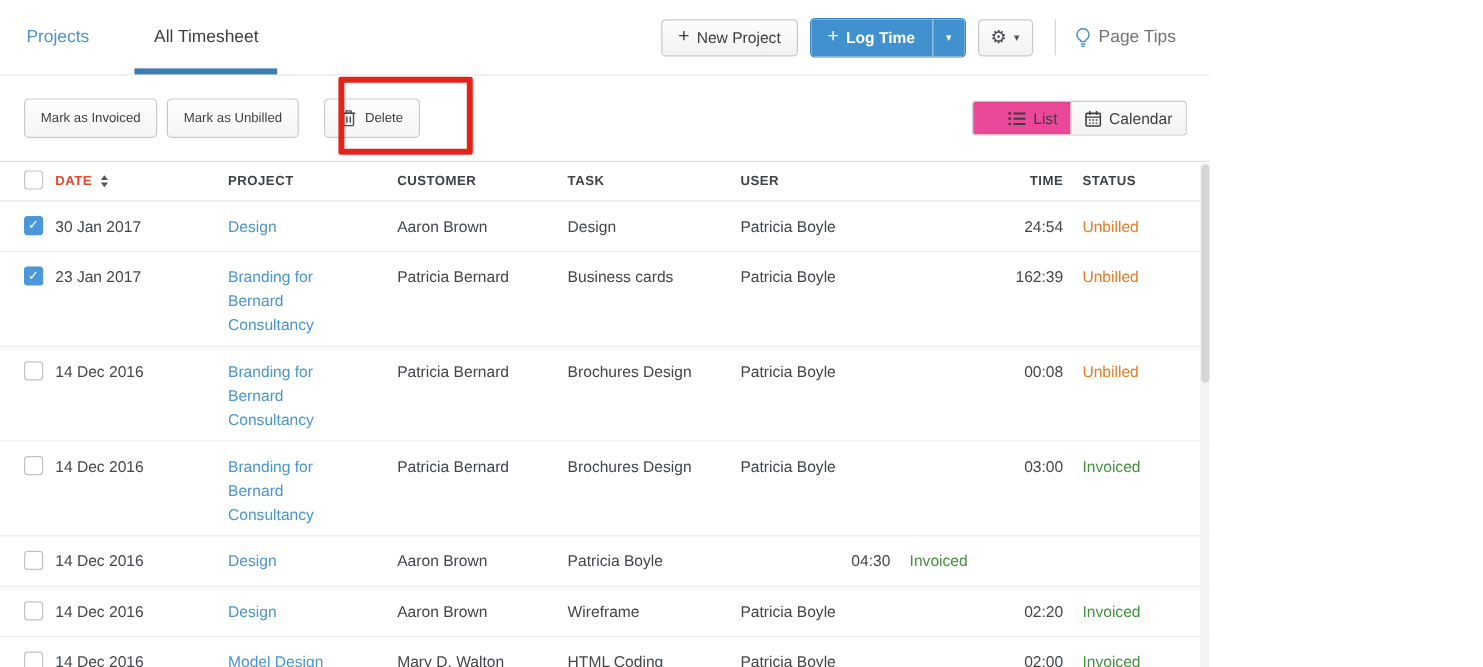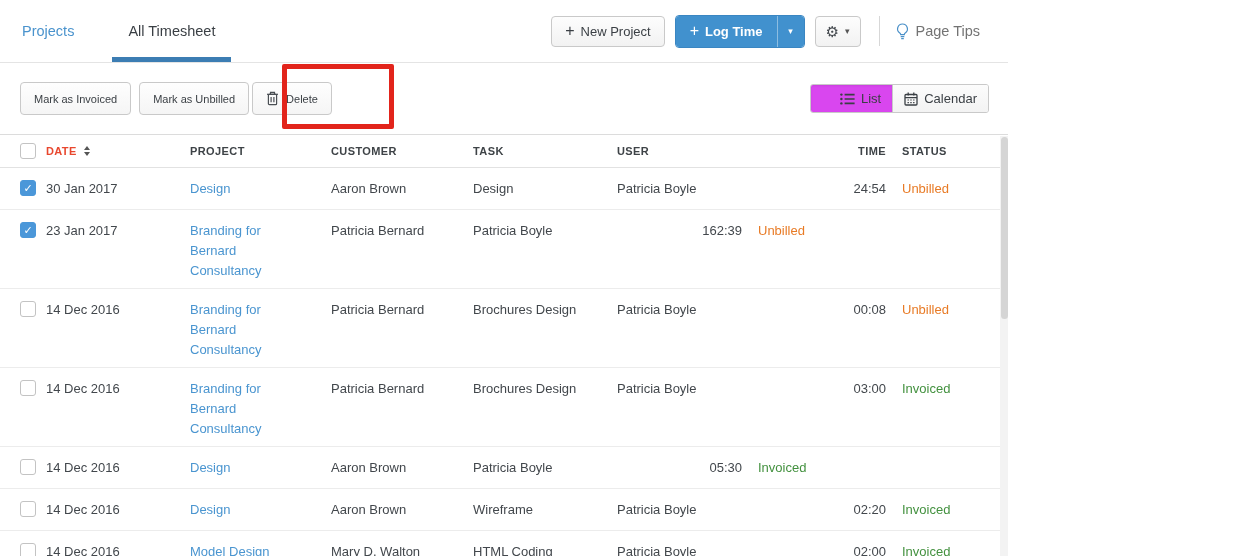--- a/index.html
+++ b/index.html
@@ -44,31 +44,31 @@
   .vdivider { width:1px; height:30px; background:#d7d7d7; margin:0 6px 0 8px; }
   .pagetips { display:inline-flex; align-items:center; gap:7px; color:#737373; font-size:14.5px; cursor:pointer; }
   
   .toolbar {
     height:72px; display:flex; align-items:center; justify-content:space-between;
     border-bottom:1px solid #dcdcdc; padding:0 19px 0 20px; background:#fff;
   }
   .toolbar-left { display:flex; align-items:center; }
   .toolbar .btn { height:33px; font-size:11px; background:linear-gradient(#fefefe,#f5f5f5); }
   .gapbtn { margin-left:8px; }
-  .delbtn { margin-left:3px; gap:7px; }
+  .delbtn { margin-left:21px; gap:7px; }
   .annotation {
     position:absolute; left:282px; top:64px; width:112px; height:65px;
     border:5px solid #e2241b; border-radius:2px; pointer-events:none; z-index:5;
   }
   .segmented { display:inline-flex; height:29px; border:1px solid #c9c9c9; border-radius:3px; overflow:hidden; }
   .segment {
     display:inline-flex; align-items:center; gap:6px; padding:0 11px; font-size:13px;
     background:linear-gradient(#fcfcfc,#f3f3f3); cursor:pointer; color:#3a3f44;
   }
-  .segment.active { background:#d946ef; box-shadow:inset 0 1px 2px rgba(0,0,0,.08);padding-left:29px; }
+  .segment.active { background:#ec4899; box-shadow:inset 0 1px 2px rgba(0,0,0,.08);padding-left:29px; }
   .segment + .segment { border-left:1px solid #c9c9c9; }
   
   .thead {
     display:flex; align-items:center; height:33px; border-bottom:1px solid #e2e2e2;
     font-size:11px; font-weight:bold; color:#3e4347; letter-spacing:.4px;
   }
   .trow { display:flex; align-items:flex-start; padding:11px 0 7px; border-bottom:1px solid #ececec; font-size:13px; line-height:20px; }
   .cell { }
   .c-check { flex:0 0 46px; padding-left:20px; }
   .c-date { flex:0 0 144px; }
@@ -244,20 +244,21 @@
     </div>
       <div class="trow">
       <div class="cell c-check">
         <span class="checkbox checked"></span>
       </div>
       <div class="cell c-date">23 Jan 2017</div>
       <div class="cell c-project">
         <a class="plink">Branding for Bernard Consultancy</a>
       </div>
       <div class="cell c-customer">Patricia Bernard</div>
+      <div class="cell c-task">Business cards</div>
       <div class="cell c-user">Patricia Boyle</div>
       <div class="cell c-time">162:39</div>
       <div class="cell c-status">
         <span style="color: rgb(232, 123, 38);">Unbilled</span>
       </div>
       <div class="cell c-notes"></div>
       <div class="cell c-search"></div>
     </div>
       <div class="trow">
       <div class="cell c-check">
@@ -298,21 +299,21 @@
       <div class="trow">
       <div class="cell c-check">
         <span class="checkbox"></span>
       </div>
       <div class="cell c-date">14 Dec 2016</div>
       <div class="cell c-project">
         <a class="plink">Design</a>
       </div>
       <div class="cell c-customer">Aaron Brown</div>
       <div class="cell c-user">Patricia Boyle</div>
-      <div class="cell c-time">05:30</div>
+      <div class="cell c-time">04:30</div>
       <div class="cell c-status">
         <span style="color: rgb(67, 145, 63);">Invoiced</span>
       </div>
       <div class="cell c-notes"></div>
       <div class="cell c-search"></div>
     </div>
       <div class="trow">
       <div class="cell c-check">
         <span class="checkbox"></span>
       </div>

